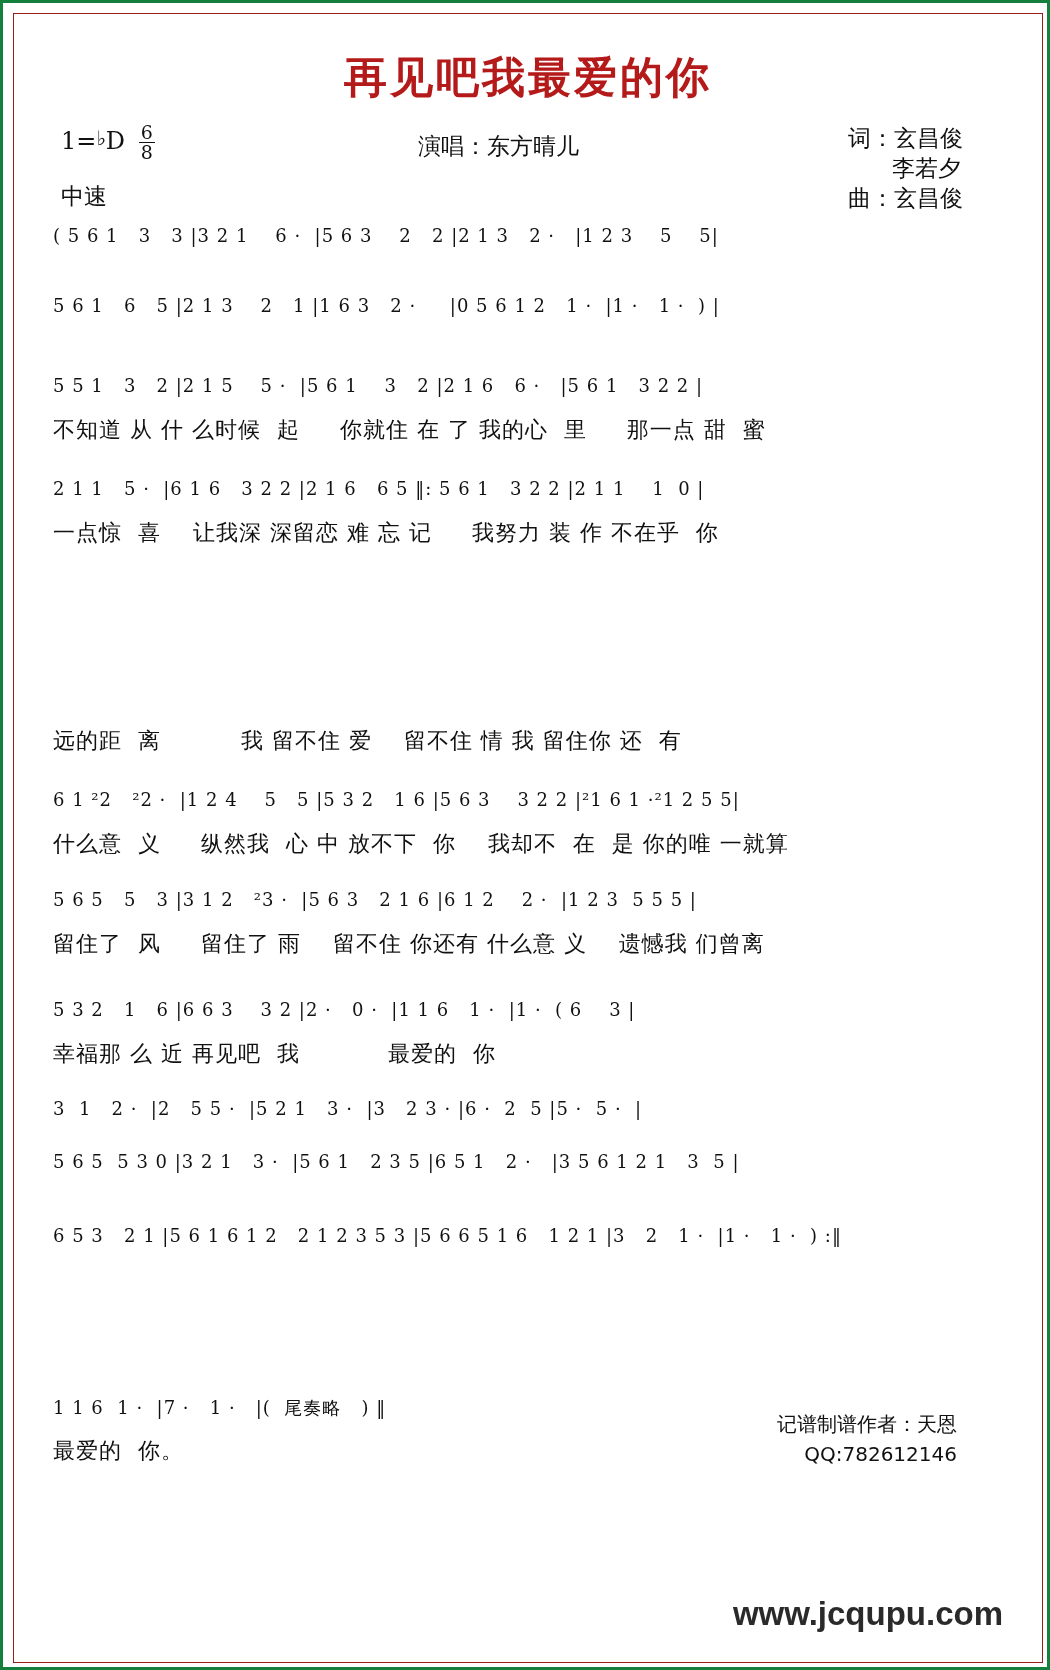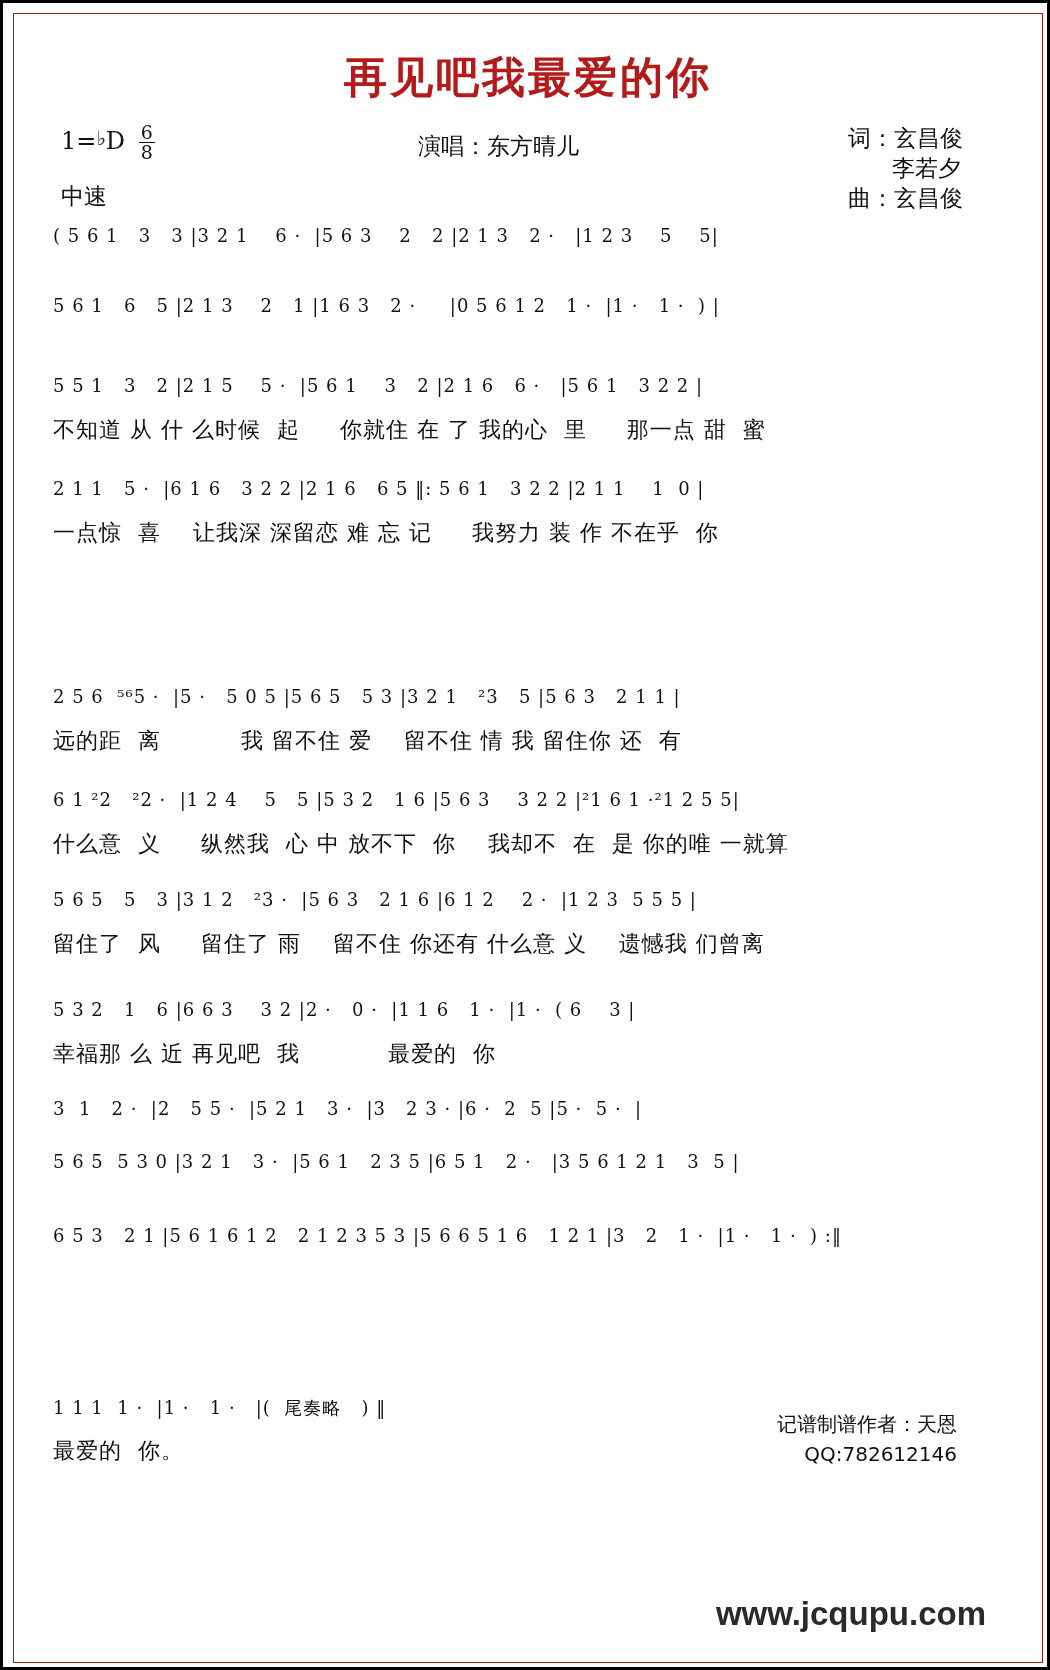--- a/index.html
+++ b/index.html
@@ -13,21 +13,21 @@
     position: relative;
     font-family: "Liberation Serif", serif;
     color: #111111;
     overflow: hidden;
   }
   .page {
     position: absolute;
     left: 0; top: 0;
     width: 1050px;
     height: 1670px;
-    border: 3px solid #000000;
+    border: 3px solid #15803d;
     box-sizing: border-box;
     background: #fff;
   }
   .inner {
     position: absolute;
     left: 10px; top: 10px;
     width: 1030px;
     height: 1650px;
     border: 1px solid #9b1d1d;
     box-sizing: border-box;
@@ -125,21 +125,21 @@
     position: absolute;
     right: 90px;
     top: 1406px;
     font-size: 20px;
     font-family: "DejaVu Sans", sans-serif;
     line-height: 30px;
     text-align: right;
   }
   .watermark {
     position: absolute;
-    right: 61px;
+    right: 44px;
     bottom: 34px;
     font-family: "Liberation Sans", sans-serif;
     font-size: 33px;
     font-weight: bold;
     color: #2a2a2a;
   }
 </style>
 </head>
 <body>
 
@@ -175,21 +175,20 @@
   </div>
   <div class="line" style="top:372px">
     <div class="notes">5 5 1   3   2 |2 1 5    5 ·  |5 6 1    3   2 |2 1 6   6 ·   |5 6 1   3 2 2 |</div>
     <div class="lyrics">不知道 从 什 么时候  起     你就住 在 了 我的心  里     那一点 甜  蜜</div>
   </div>
   <div class="line" style="top:475px">
     <div class="notes">2 1 1   5 ·  |6 1 6   3 2 2 |2 1 6   6 5 ‖: 5 6 1   3 2 2 |2 1 1    1  0 |</div>
     <div class="lyrics">一点惊  喜    让我深 深留恋 难 忘 记     我努力 装 作 不在乎  你</div>
   </div>
   <div class="line" style="top:683px">
-    <div class="notes">2 5 6  ⁵⁶5 ·  |5 ·   5 0 5 |5 6 5   5 3 |3 2 1   ²3   5 |5 6 3   2 1 1 |</div>
     <div class="lyrics">远的距  离          我 留不住 爱    留不住 情 我 留住你 还  有</div>
   </div>
   <div class="line" style="top:786px">
     <div class="notes">6 1 ²2   ²2 ·  |1 2 4    5   5 |5 3 2   1 6 |5 6 3    3 2 2 |²1 6 1 ·²1 2 5 5|</div>
     <div class="lyrics">什么意  义     纵然我  心 中 放不下  你    我却不  在  是 你的唯 一就算</div>
   </div>
   <div class="line" style="top:886px">
     <div class="notes">5 6 5   5   3 |3 1 2   ²3 ·  |5 6 3   2 1 6 |6 1 2    2 ·  |1 2 3  5 5 5 |</div>
     <div class="lyrics">留住了  风     留住了 雨    留不住 你还有 什么意 义    遗憾我 们曾离</div>
   </div>
@@ -203,21 +202,21 @@
   </div>
   <div class="line" style="top:1148px">
     <div class="notes">5 6 5  5 3 0 |3 2 1   3 ·  |5 6 1   2 3 5 |6 5 1   2 ·   |3 5 6 1 2 1   3  5 |</div>
     <div class="lyrics"></div>
   </div>
   <div class="line" style="top:1222px">
     <div class="notes">6 5 3   2 1 |5 6 1 6 1 2   2 1 2 3 5 3 |5 6 6 5 1 6   1 2 1 |3   2   1 ·  |1 ·   1 ·  ) :‖</div>
     <div class="lyrics"></div>
   </div>
   <div class="line" style="top:1393px">
-    <div class="notes">1 1 1  1 ·  |1 ·   1 ·   |(  尾奏略   ) ‖</div>
+    <div class="notes">1 1 6  1 ·  |7 ·   1 ·   |(  尾奏略   ) ‖</div>
     <div class="lyrics">最爱的  你。</div>
   </div>
 
   <div class="arranger">
     <div>记谱制谱作者：天恩</div>
     <div>QQ:782612146</div>
   </div>
 
   <div class="watermark">www.jcqupu.com</div>
 </div>

